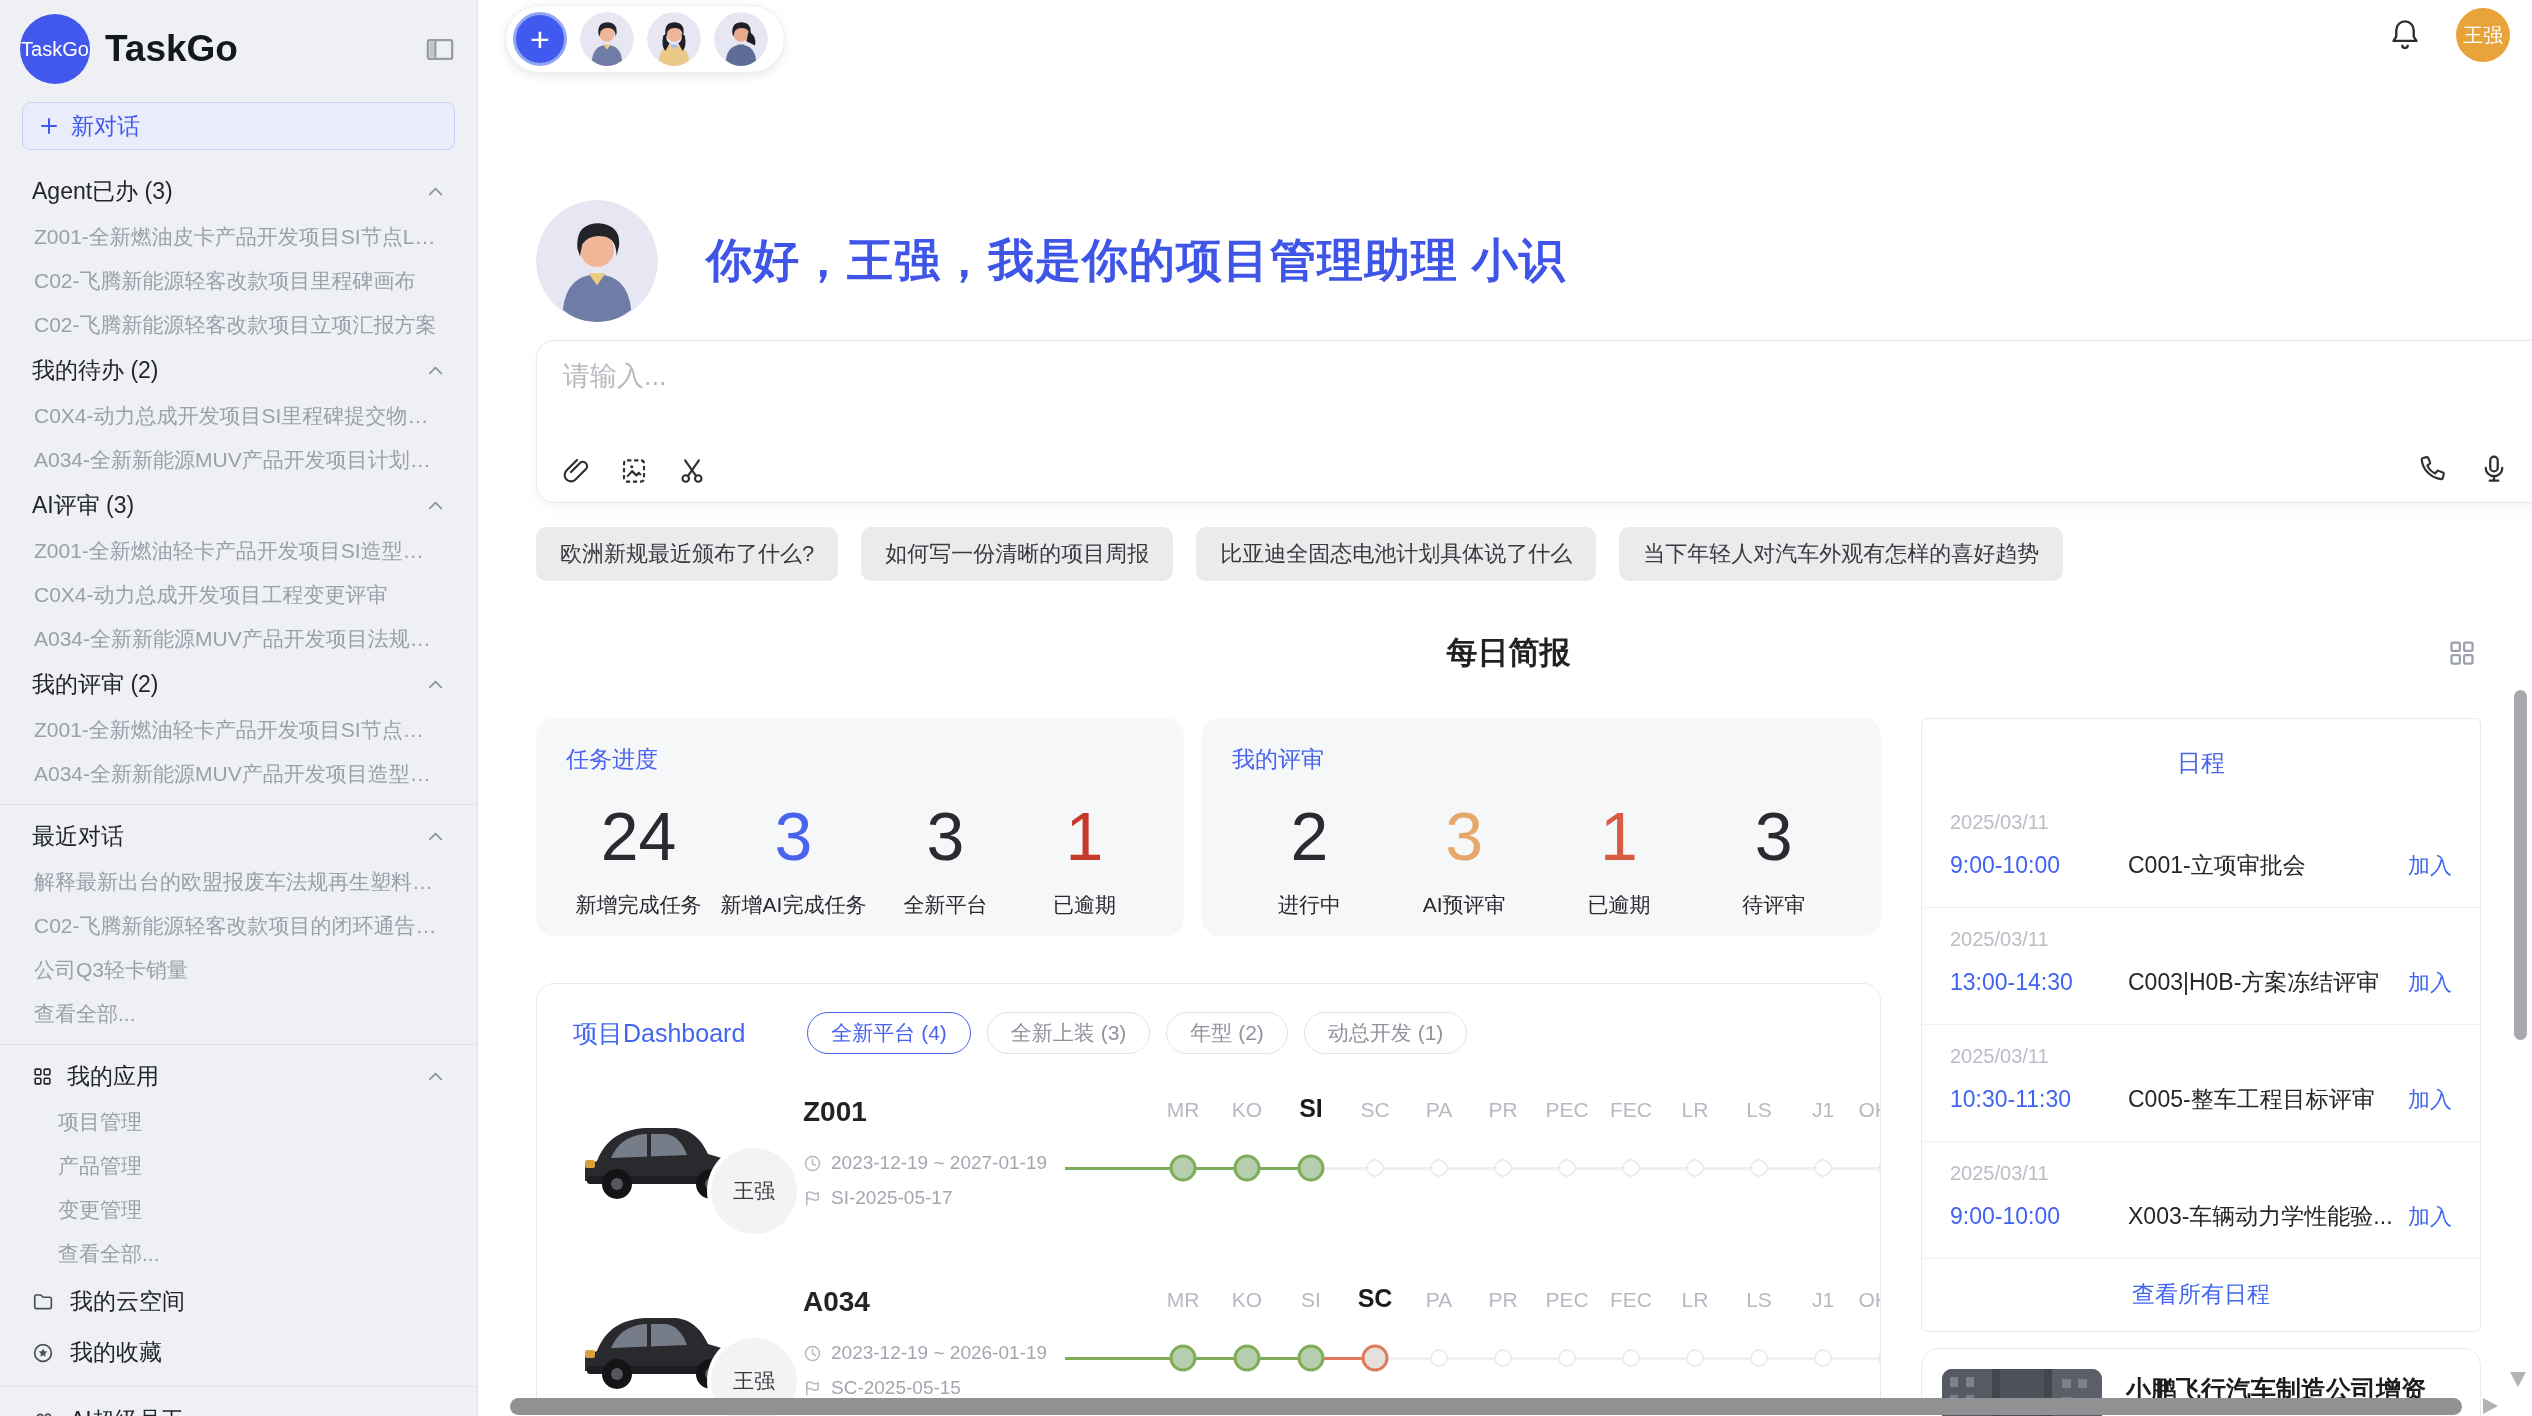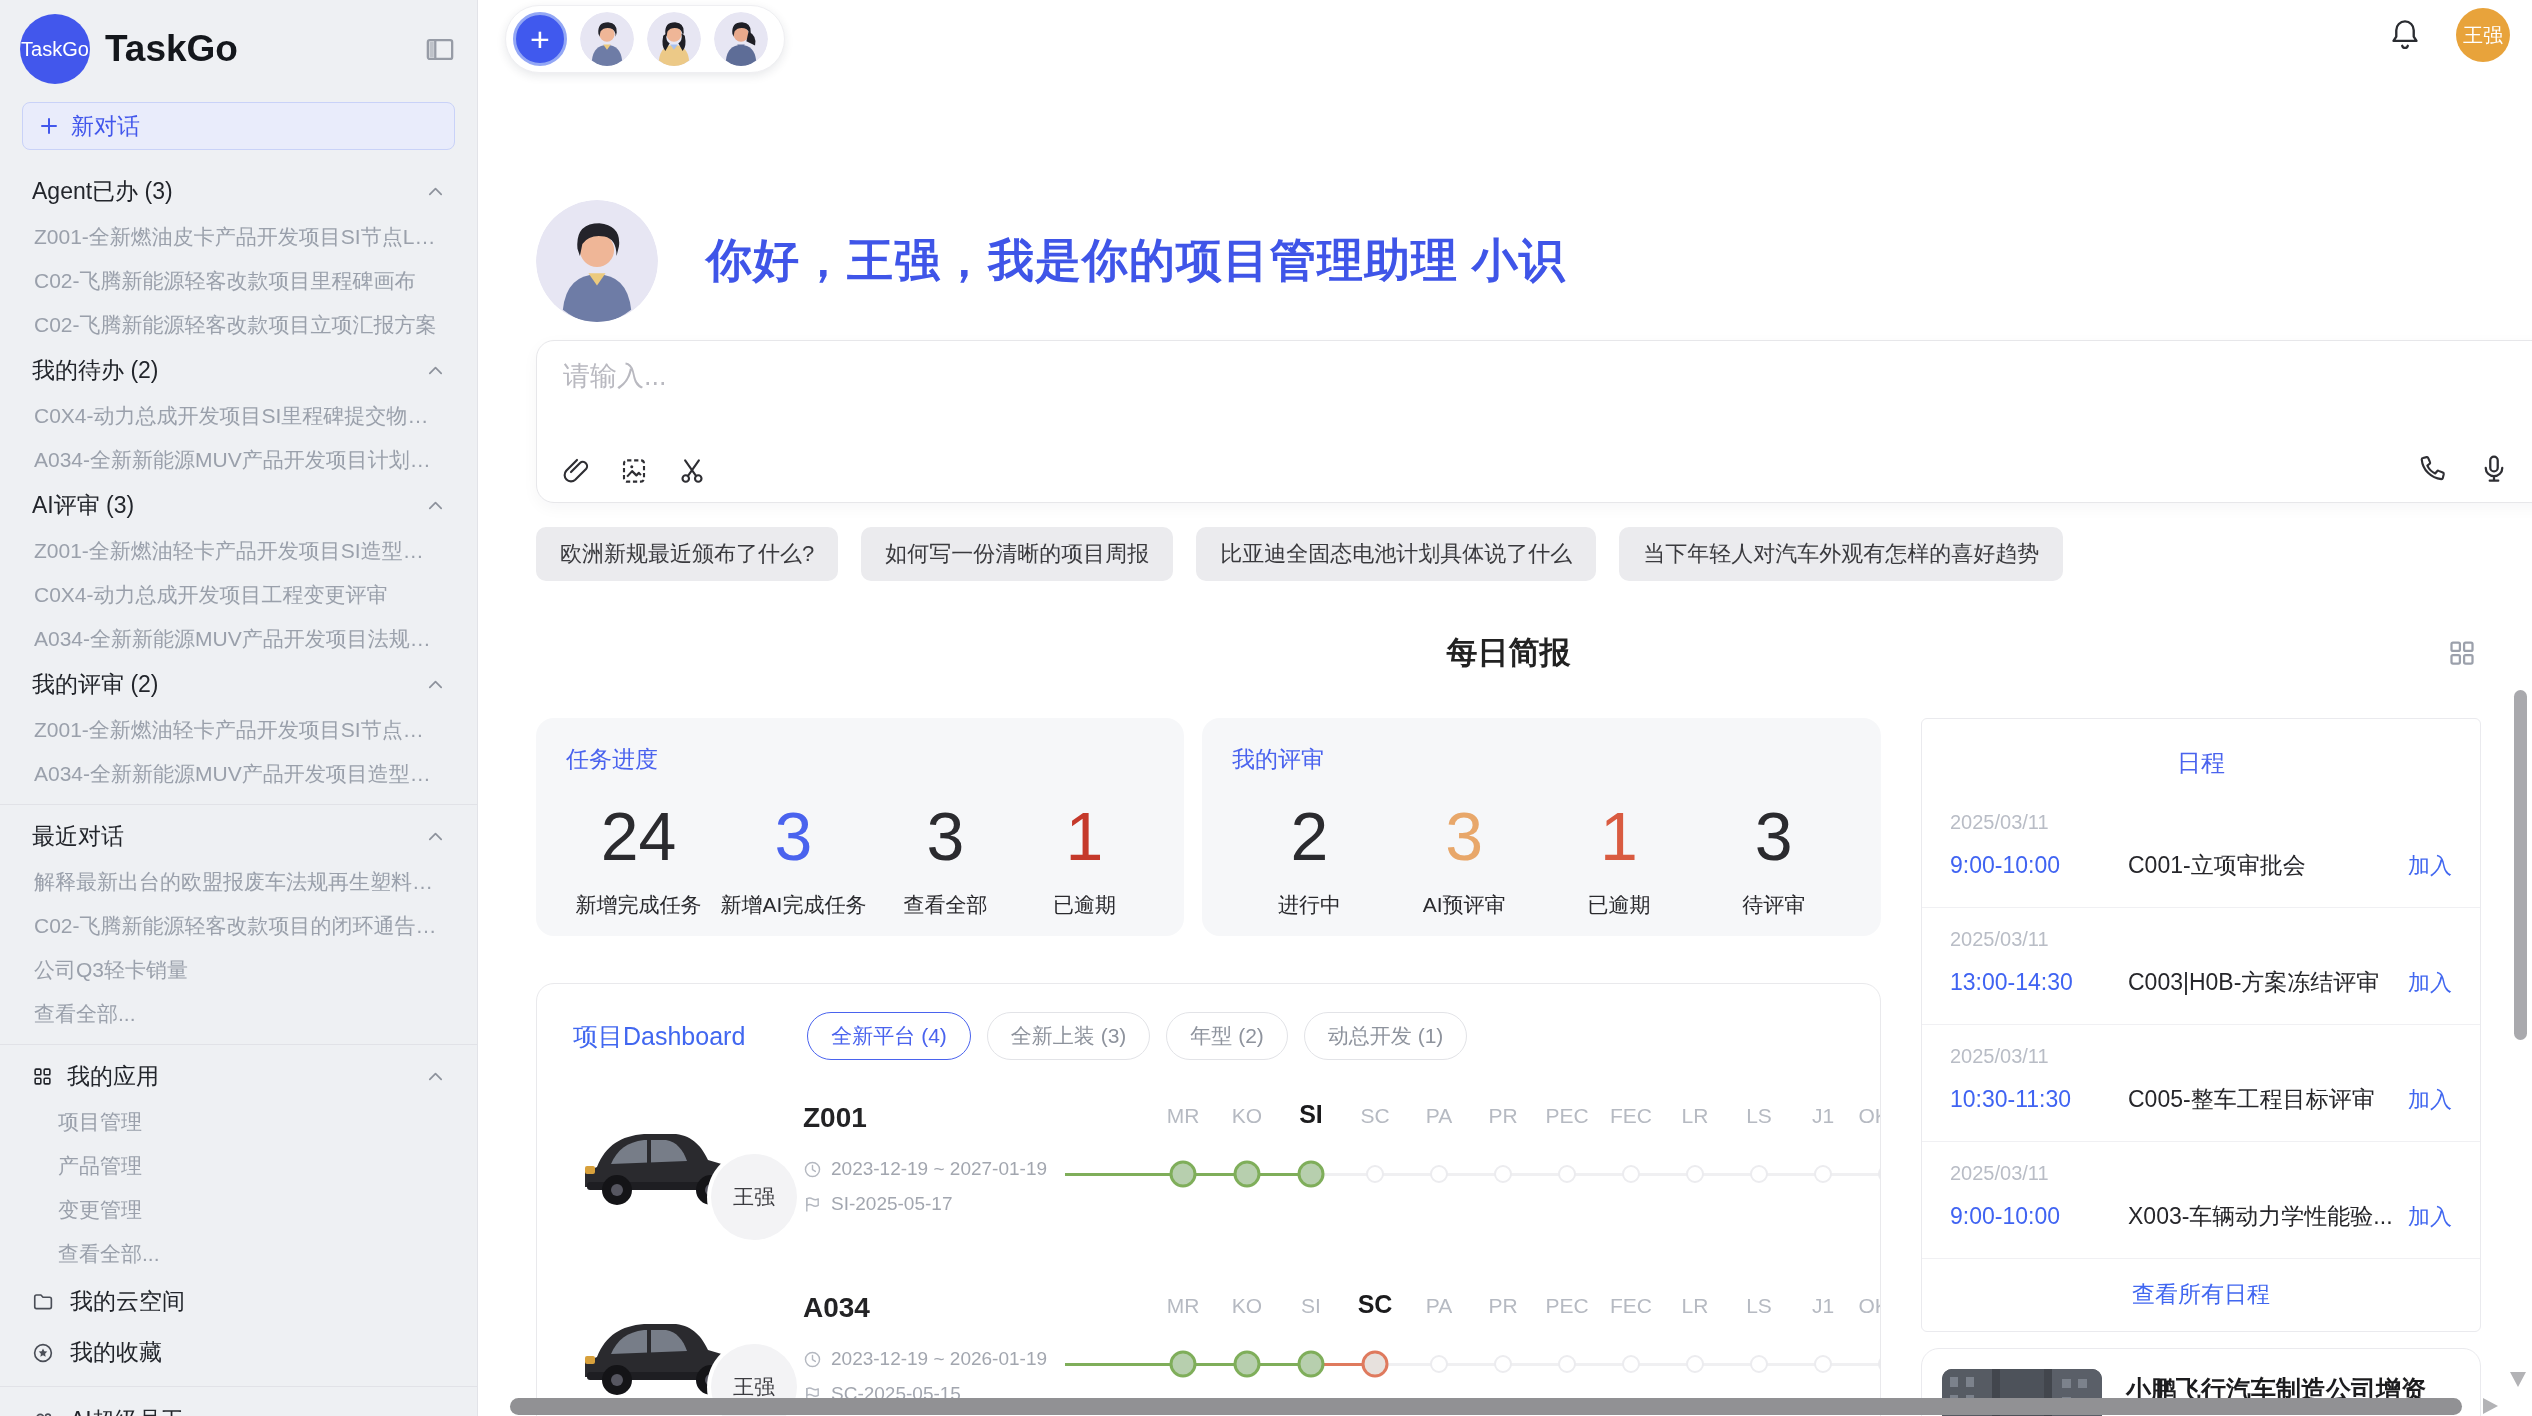--- a/index.html
+++ b/index.html
@@ -84,21 +84,21 @@
   .stat-grid { display:flex; justify-content:space-around; margin-top:22px; }
   .stat { text-align:center; min-width:120px; }
   .stat-value { font-size:68px; font-weight:400; line-height:1.15; }
   .stat-label { font-size:21px; color:#2a2a2e; margin-top:16px; }
 
   .dash-card { margin-top:47px; border:1.5px solid #e9e9ec; border-radius:18px; height:560px;
                padding:28px 36px; background:#fff; position:relative; overflow:hidden; }
   .dash-head { display:flex; align-items:center; }
   .dash-title { font-size:25px; color:#4167f0; margin-right:62px; }
   .filters { display:flex; gap:16px; }
-  .filter-chip { height:48px; border-radius:24px; border:1.5px solid #e2e3e7; background:#fff;
+  .filter-chip { height:42px; border-radius:24px; border:1.5px solid #e2e3e7; background:#fff;
                  color:#8e939d; font-size:21px; padding:0 23px; display:flex; align-items:center;
                  cursor:pointer; white-space:nowrap; }
   .filter-chip.active { border-color:#4a63ee; color:#4a63ee; }
 
   .project-row { display:flex; align-items:flex-start; margin-top:40px; }
   .car-wrap { position:relative; width:230px; height:150px; flex:none; }
   .car-img { position:absolute; left:0; top:6px; width:185px; height:115px; }
   .car-img svg { width:100%; height:100%; }
   .owner-badge { position:absolute; right:6px; top:54px; width:86px; height:86px; border-radius:50%;
                  background:#f3f3f5; box-shadow:0 0 0 4px #fff; display:flex; align-items:center;
@@ -458,21 +458,21 @@
               <div class="stat">
                 <div class="stat-value" style="color: rgb(43, 43, 47);">24</div>
                 <div class="stat-label">新增完成任务</div>
               </div>
               <div class="stat">
                 <div class="stat-value" style="color: rgb(74, 99, 238);">3</div>
                 <div class="stat-label">新增AI完成任务</div>
               </div>
               <div class="stat">
                 <div class="stat-value" style="color: rgb(43, 43, 47);">3</div>
-                <div class="stat-label">查看全部</div>
+                <div class="stat-label">全新平台</div>
               </div>
               <div class="stat">
                 <div class="stat-value" style="color: rgb(197, 57, 43);">1</div>
                 <div class="stat-label">已逾期</div>
               </div>
             </div>
           </div>
           <div class="stat-card c2">
             <div class="stat-title">我的评审</div>
             <div class="stat-grid">

